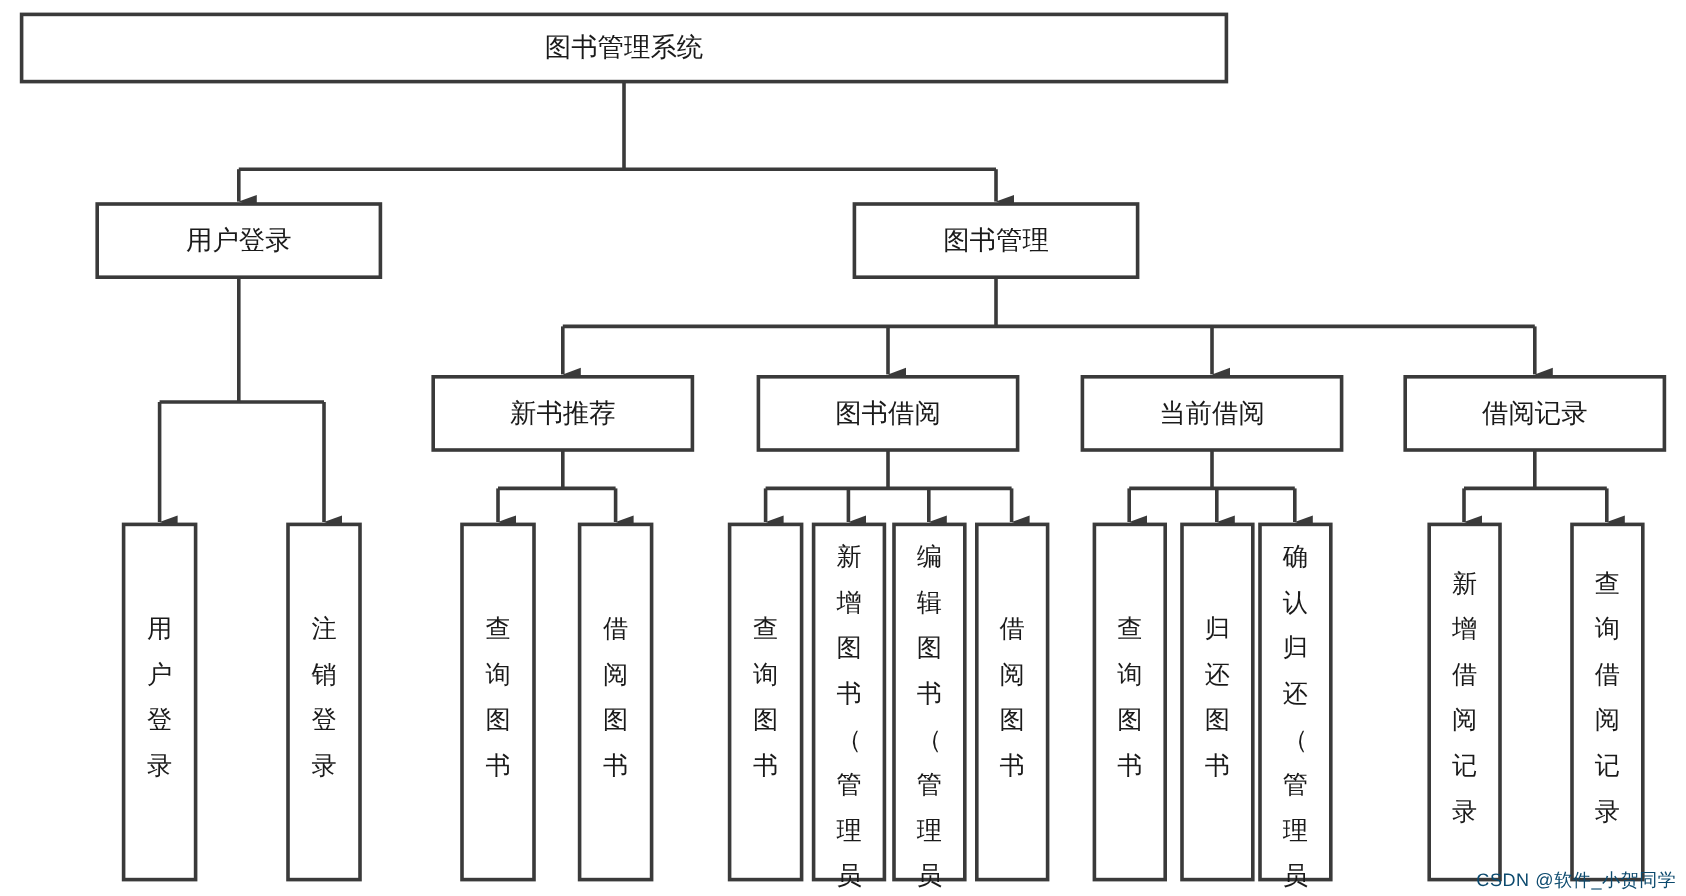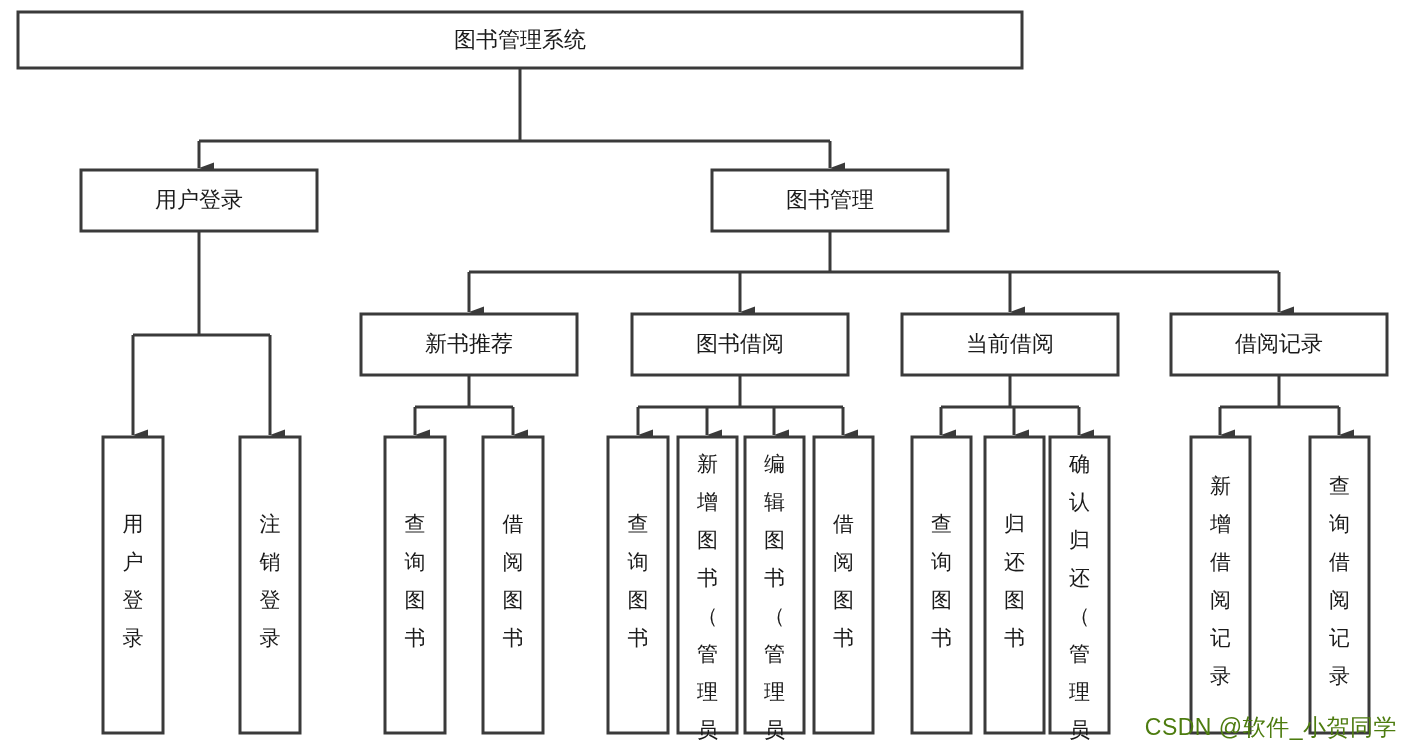--- a/index.html
+++ b/index.html
@@ -53,22 +53,22 @@
     font-family: "Liberation Sans", "DejaVu Sans", sans-serif;
     font-size: 21px;
     fill: #1a1a1a;
     text-anchor: middle;
   }
   .watermark {
     position: absolute;
     right: 8px;
     bottom: 4px;
     font-family: "Liberation Sans", "DejaVu Sans", sans-serif;
-    font-size: 23px;
-    color: #4d7c0f;
+    font-size: 15px;
+    color: #0c4a6e;
     white-space: nowrap;
     letter-spacing: 0.5px;
     pointer-events: none;
   }
 </style>
 </head>
 <body>
 
 <div id="diagram-root">
 

